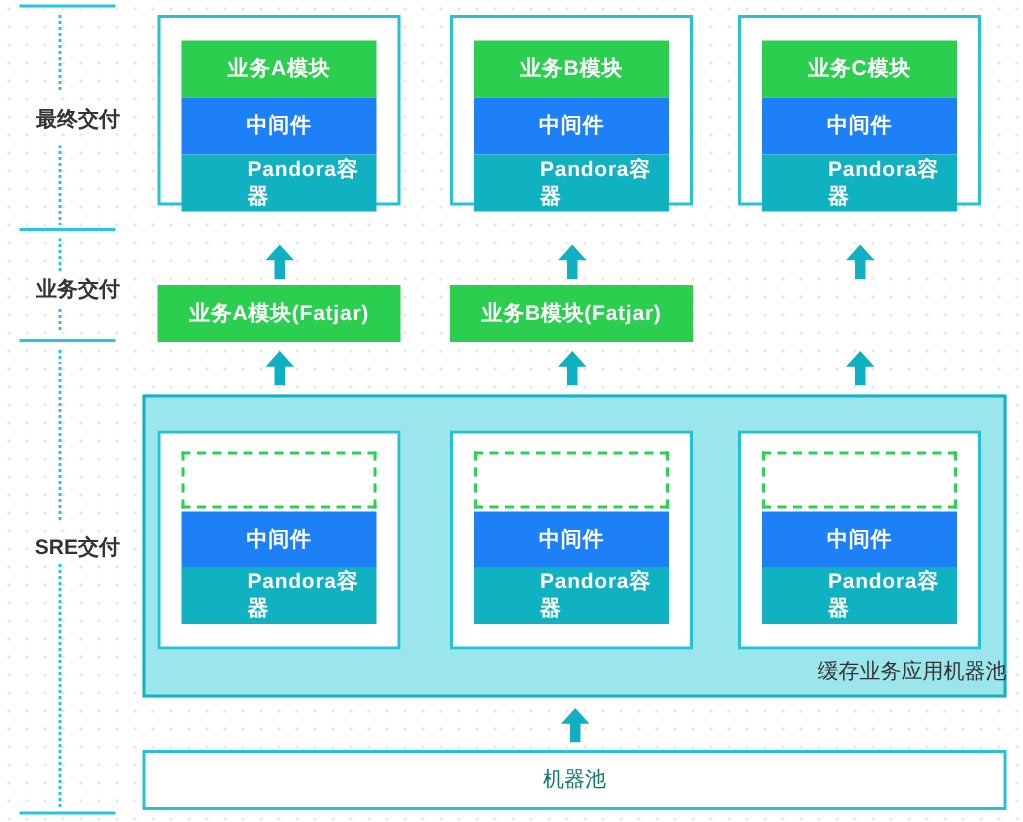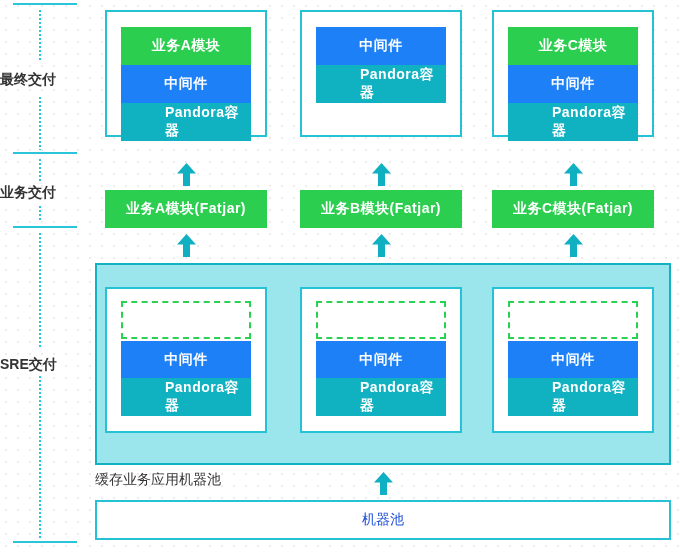--- a/index.html
+++ b/index.html
@@ -13,21 +13,21 @@
     font-family: "Liberation Sans", "DejaVu Sans", sans-serif;
     overflow: hidden;
   }
   
   .rail-line { position: absolute; left: 13px; width: 64px; height: 2px; background: #29c5d8; }
   .rail-dots {
     position: absolute; left: 39px; width: 2px;
     background-image: repeating-linear-gradient(to bottom, #29c5d8 0px, #29c5d8 2px, rgba(255,255,255,0) 2px, rgba(255,255,255,0) 4px);
   }
   .rail-label {
-    position: absolute; left: 0; width: 80px; text-align: left;
+    position: absolute; left: 0; width: 80px; text-align: right;
     font-size: 14px; font-weight: 700; color: #333333; line-height: 16px;
   }
   
   .node-frame {
     position: absolute; width: 162px; box-sizing: border-box;
     background: #ffffff; border: 2px solid #25c2d6;
   }
   .frame-top { top: 10px; height: 127px; padding: 15px 14px 0 14px; }
   .frame-pool { top: 287px; height: 146px; padding: 12px 14px 0 14px; }
   .bar {
@@ -48,29 +48,29 @@
     display: flex; align-items: center; justify-content: center; letter-spacing: 0.5px;
   }
   
   .arrow { position: absolute; }
   
   .pool {
     position: absolute; left: 95px; top: 263px; width: 576px; height: 202px;
     box-sizing: border-box; background: #9be5ec; border: 2px solid #12b2c2;
   }
   .pool-label {
-    position: absolute; left: 95px; top: 439px; width: 576px; text-align: left;
-    font-size: 14px; color: #333333; margin-top: 32px;
+    position: absolute; left: 95px; top: 439px; width: 576px; text-align: right;
+    font-size: 14px; color: #333333;
   }
   
   .machine-pool {
     position: absolute; left: 95px; top: 500px; width: 576px; height: 40px;
     box-sizing: border-box; background: #ffffff; border: 2px solid #25c2d6;
     display: flex; align-items: center; justify-content: center;
-    font-size: 14px; color: #1d4ed8;
+    font-size: 14px; color: #0f766e;
   }
 </style>
 </head>
 <body>
 
 <div class="canvas">
 
   <div>
     <div class="rail-line" style="top:3px"></div>
     <div class="rail-line" style="top:152px"></div>
@@ -88,20 +88,21 @@
     <div class="rail-label" style="top:184px">业务交付</div>
     <div class="rail-label" style="top:356px">SRE交付</div>
   </div>
 
   <div class="node-frame frame-top" style="left:105px">
     <div class="bar bar-green">业务A模块</div>
     <div class="bar bar-blue">中间件</div>
     <div class="bar bar-teal">Pandora容器</div>
   </div>
   <div class="node-frame frame-top" style="left:300px">
+    <div class="bar bar-green">业务B模块</div>
     <div class="bar bar-blue">中间件</div>
     <div class="bar bar-teal">Pandora容器</div>
   </div>
   <div class="node-frame frame-top" style="left:492px">
     <div class="bar bar-green">业务C模块</div>
     <div class="bar bar-blue">中间件</div>
     <div class="bar bar-teal">Pandora容器</div>
   </div>
 
   <svg class="arrow" style="left:177px;top:163px" width="19" height="23" viewBox="0 0 19 23">
@@ -109,21 +110,20 @@
     </svg>
   <svg class="arrow" style="left:372px;top:163px" width="19" height="23" viewBox="0 0 19 23">
       <path d="M9.5 0 L19 10.5 L13 10.5 L13 23 L6 23 L6 10.5 L0 10.5 Z" fill="#0fb0c2"></path>
     </svg>
   <svg class="arrow" style="left:564px;top:163px" width="19" height="23" viewBox="0 0 19 23">
       <path d="M9.5 0 L19 10.5 L13 10.5 L13 23 L6 23 L6 10.5 L0 10.5 Z" fill="#0fb0c2"></path>
     </svg>
 
   <div class="fatjar" style="left:300px">业务B模块(Fatjar)</div>
   <div class="fatjar" style="left:105px">业务A模块(Fatjar)</div>
-  <div class="fatjar" style="left:492px">业务C模块(Fatjar)</div>
 
   <svg class="arrow" style="left:177px;top:234px" width="19" height="23" viewBox="0 0 19 23">
       <path d="M9.5 0 L19 10.5 L13 10.5 L13 23 L6 23 L6 10.5 L0 10.5 Z" fill="#0fb0c2"></path>
     </svg>
   <svg class="arrow" style="left:372px;top:234px" width="19" height="23" viewBox="0 0 19 23">
       <path d="M9.5 0 L19 10.5 L13 10.5 L13 23 L6 23 L6 10.5 L0 10.5 Z" fill="#0fb0c2"></path>
     </svg>
   <svg class="arrow" style="left:564px;top:234px" width="19" height="23" viewBox="0 0 19 23">
       <path d="M9.5 0 L19 10.5 L13 10.5 L13 23 L6 23 L6 10.5 L0 10.5 Z" fill="#0fb0c2"></path>
     </svg>

